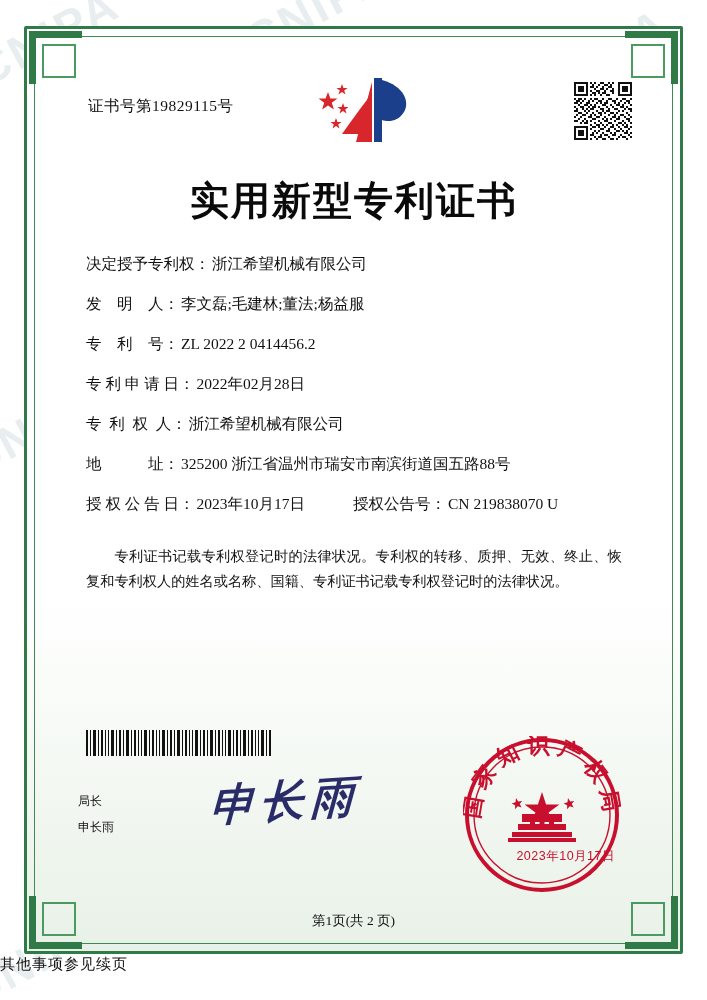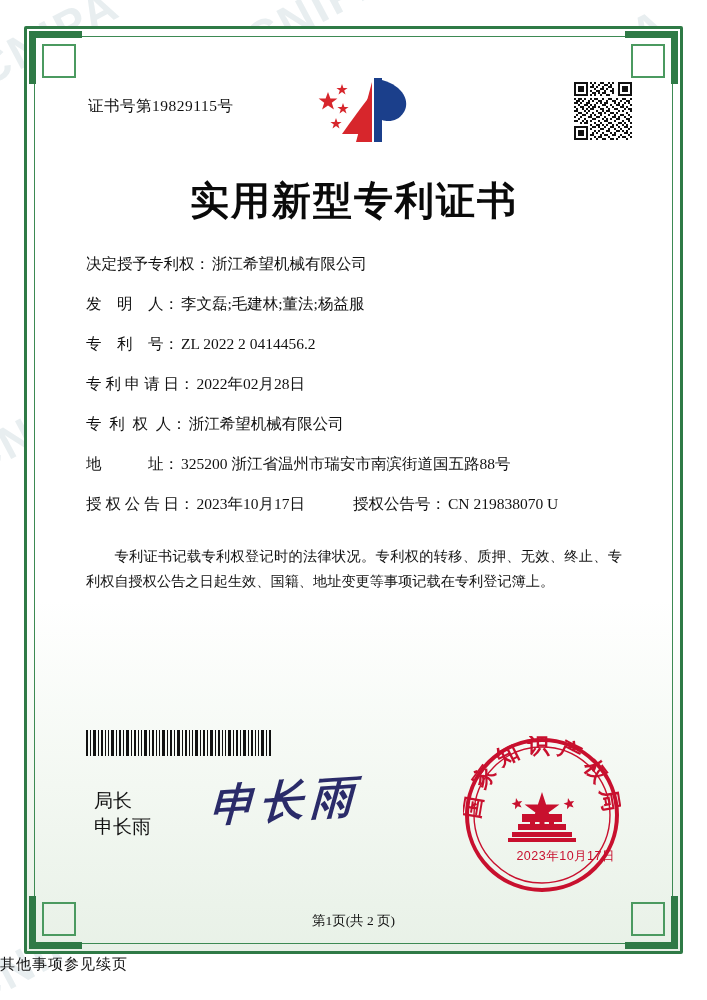--- a/index.html
+++ b/index.html
@@ -165,24 +165,24 @@
     left: 86px;
     top: 730px;
     width: 190px;
     height: 26px;
     z-index: 3;
   }
 
   
   .sign-block {
     position: absolute;
-    left: 94px;
+    left: 78px;
     top: 788px;
     z-index: 3;
-    font-size: 19px;
+    font-size: 12px;
     line-height: 26px;
     color: #111;
   }
   .signature {
     position: absolute;
     left: 210px;
     top: 772px;
     z-index: 4;
     font-family: "DejaVu Serif", serif;
     font-size: 44px;
@@ -534,21 +534,21 @@
       </div>
       <div class="field split">
         <span class="f-label">授 权 公 告 日：</span>
         <span class="f-value">2023年10月17日</span>
         <span class="f-second-label">授权公告号：</span>
         <span class="f-value">CN 219838070 U</span>
       </div>
     </div>
 
     <div class="paragraphs">
-      <p>专利证书记载专利权登记时的法律状况。专利权的转移、质押、无效、终止、专利权自授权公告之日起生效、国籍、地址变更等事项记载在专利登记簿上。</p>
+      <p>专利证书记载专利权登记时的法律状况。专利权的转移、质押、无效、终止、恢复和专利权人的姓名或名称、国籍、专利证书记载专利权登记时的法律状况。</p>
     </div>
   </div>
 
   <div class="barcode">
     <svg viewBox="0 0 190 26" width="190" height="26" shape-rendering="crispEdges" aria-hidden="true">
       <rect width="190" height="26" fill="#ffffff" opacity="0"></rect>
       <g fill="#111111">
         <rect x="0" y="0" width="2" height="26"></rect>
           <rect x="4" y="0" width="1" height="26"></rect>
         <rect x="7" y="0" width="3" height="26"></rect>

